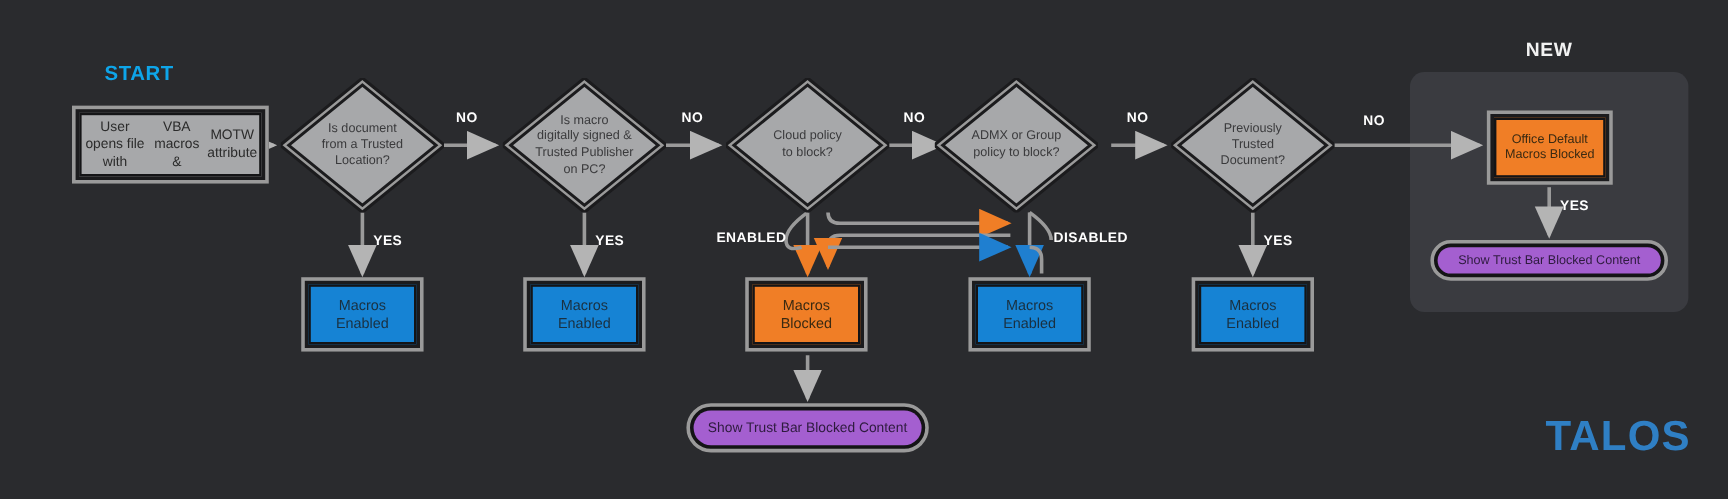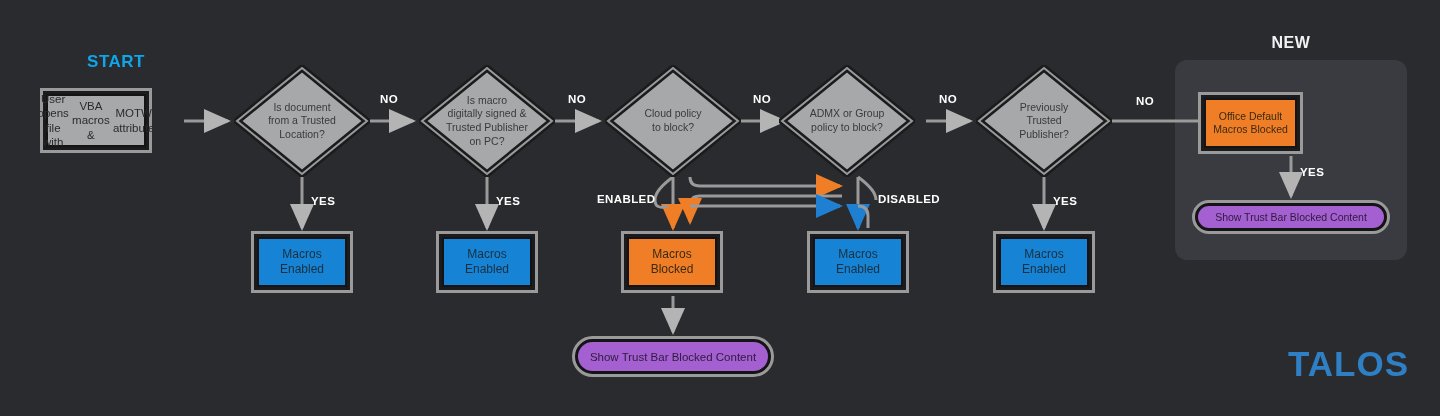--- a/index.html
+++ b/index.html
@@ -59,36 +59,36 @@
   .box > .fill {
     width: 100%; height: 100%;
     border: 2px solid #141416;
     display: flex;
     align-items: center;
     justify-content: center;
     text-align: center;
     line-height: 1.25;
   }
 
-  .box.start        { left: 40px;   top: 88px;  width: 112px; height: 65px; }
+  .box.start        { left: 60px;   top: 88px;  width: 164px; height: 65px; }
   .box.start .fill  { background: #a7a8aa; color: #2b2b2b; font-size: 11.5px; }
 
   .box.blue   { width: 102px; height: 62px; }
   .box.blue .fill { background: #1683d4; color: #1a3040; font-size: 12px; }
 
   .box.orange { width: 102px; height: 62px; }
   .box.orange .fill { background: #f07e26; color: #3a2a12; font-size: 12px; }
 
   .box.b1 { left: 251px; top: 231px; }
   .box.b2 { left: 436px; top: 231px; }
   .box.b3 { left: 621px; top: 231px; }
   .box.b4 { left: 807px; top: 231px; }
   .box.b5 { left: 993px; top: 231px; }
 
-  .box.officebox { left: 1198px; top: 92px; width: 105px; height: 62px; }
+  .box.officebox { left: 1239px; top: 92px; width: 105px; height: 62px; }
   .box.officebox .fill { background: #f07e26; color: #3a2a12; font-size: 10.5px; }
 
   
   .diamond {
     position: absolute;
     z-index: 2;
     width: 136px; height: 112px;
   }
   .diamond svg { position: absolute; inset: 0; }
   .diamond .dtext {
@@ -274,21 +274,21 @@
       <div><span>ADMX or Group</span><br><span>policy to block?</span></div>
     </div>
   </div>
 
   <div class="diamond d5">
     <svg viewBox="0 0 136 112">
         <polygon points="68,3 133,56 68,109 3,56" fill="#a7a8aa" stroke="#1b1b1d" stroke-width="7"></polygon>
         <polygon points="68,3 133,56 68,109 3,56" fill="none" stroke="#9a9a9a" stroke-width="2"></polygon>
       </svg>
     <div class="dtext">
-      <div><span>Previously</span><br><span>Trusted</span><br><span>Publisher?</span></div>
+      <div><span>Previously</span><br><span>Trusted</span><br><span>Document?</span></div>
     </div>
   </div>
 
   <div class="box blue b1">
     <div class="fill">
       <div><span>Macros</span><br><span>Enabled</span></div>
     </div>
   </div>
   <div class="box blue b2">
     <div class="fill">

